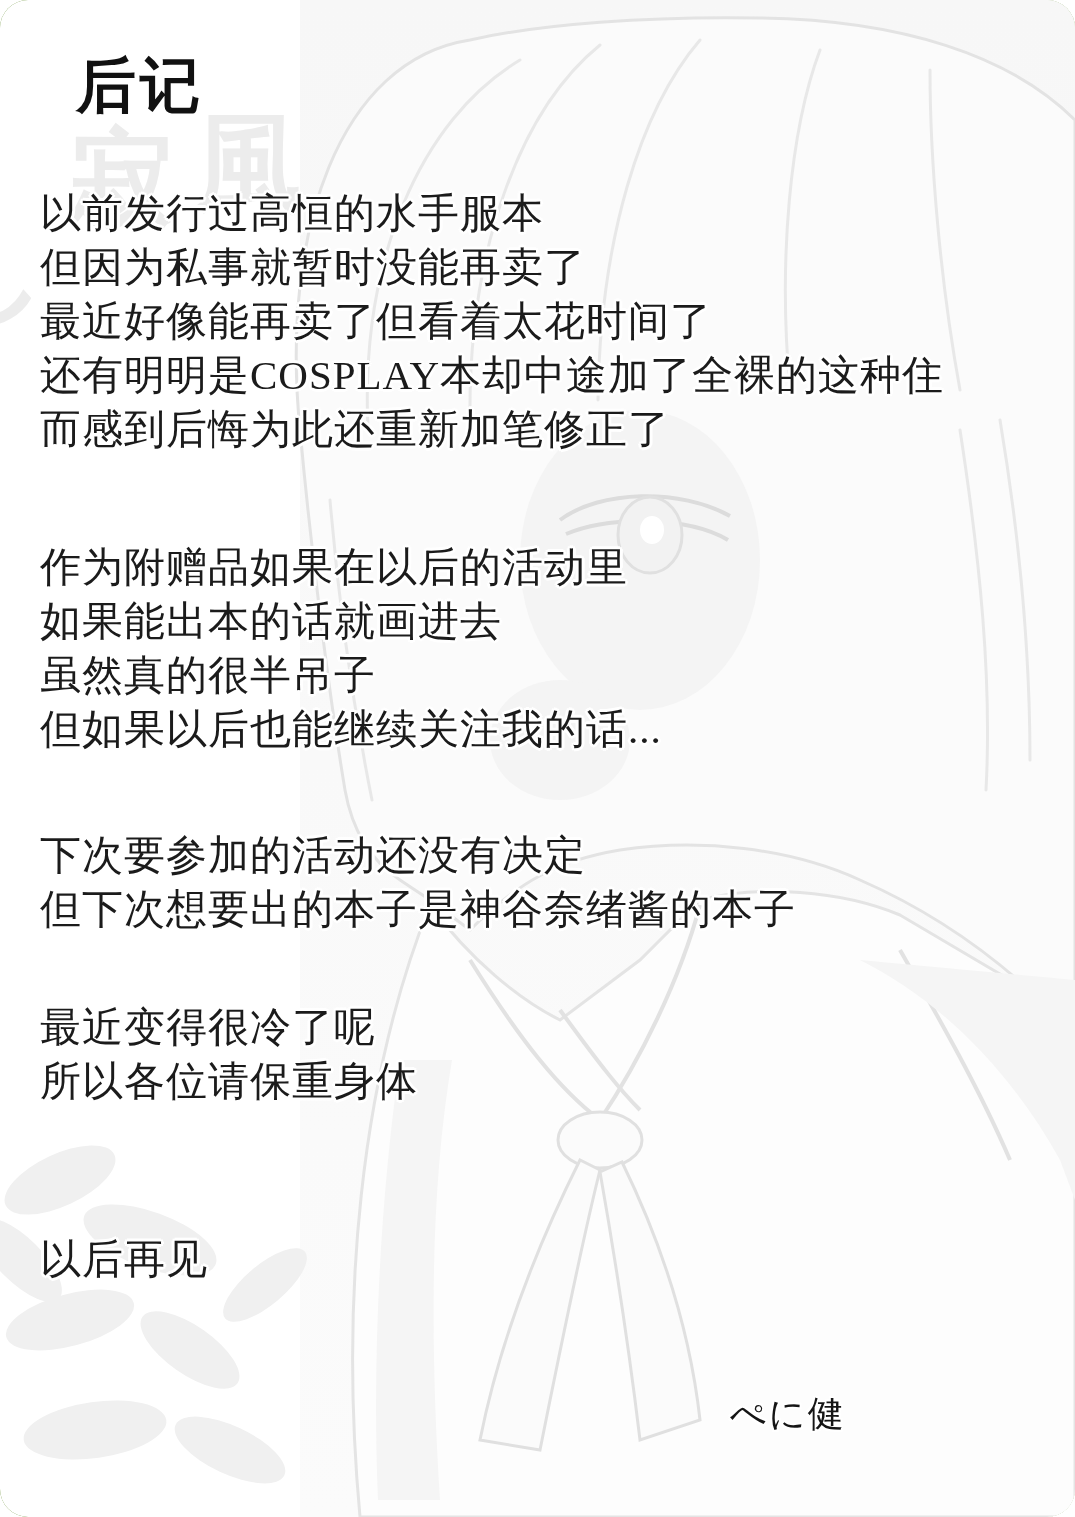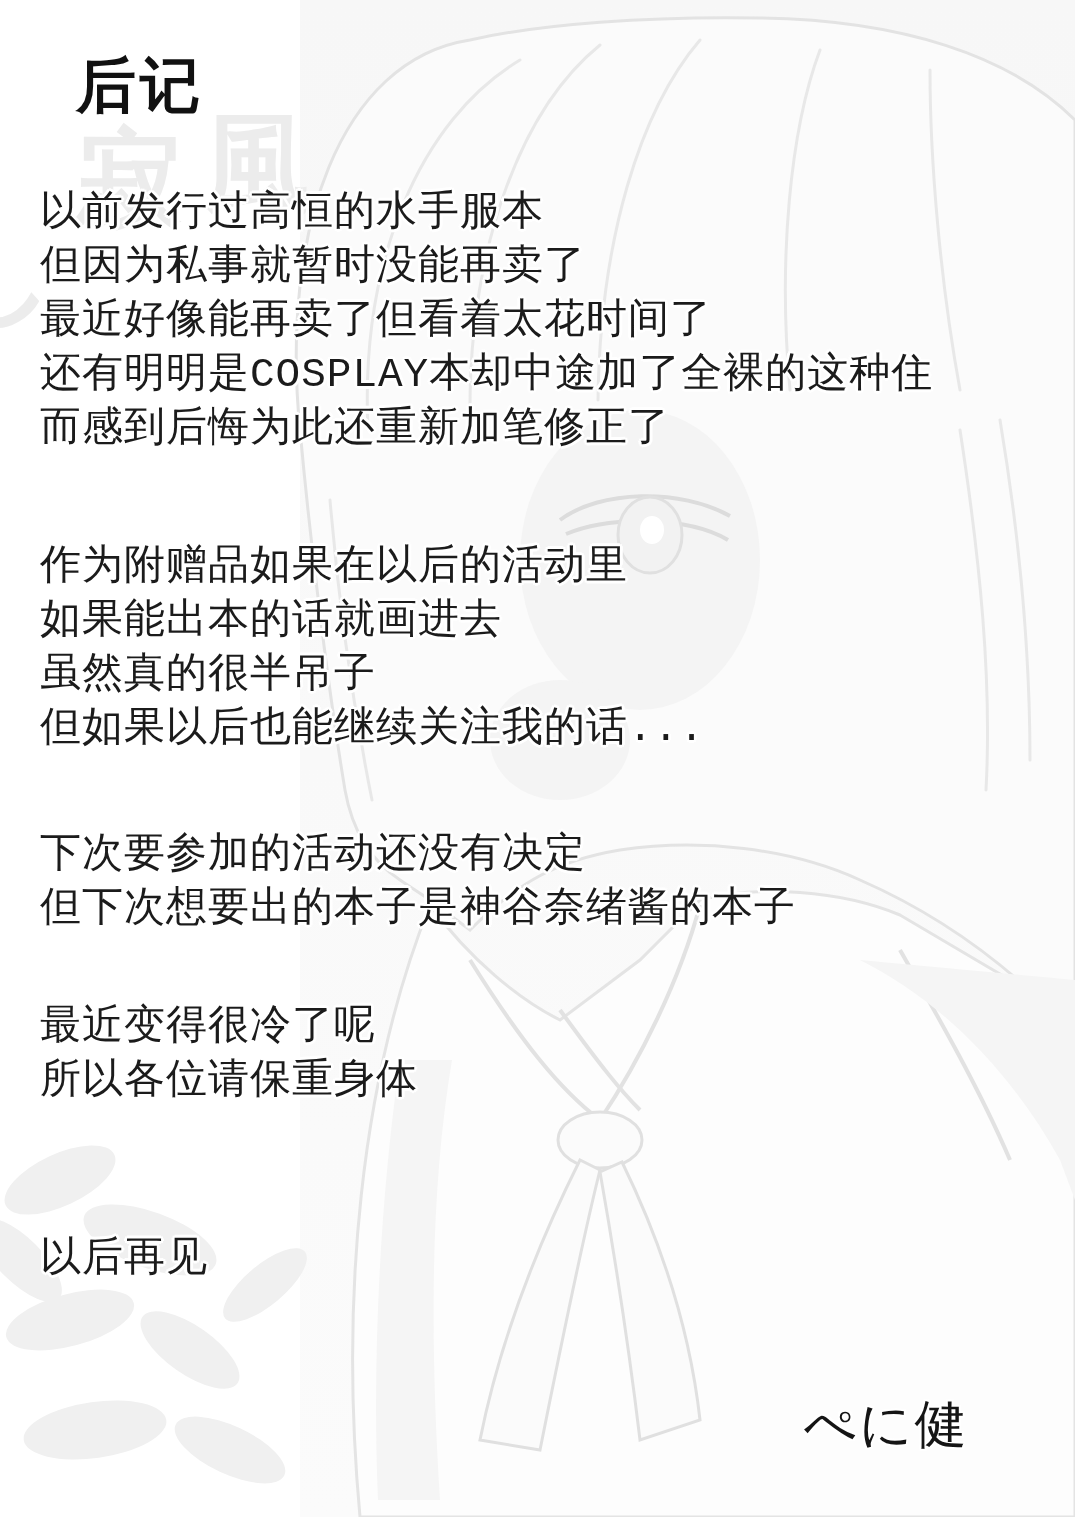--- a/index.html
+++ b/index.html
@@ -6,21 +6,22 @@
     margin: 0;
     padding: 0;
     background: #ffffff;
   }
   .page {
     position: relative;
     width: 1075px;
     height: 1517px;
     background: #4d7c0f;
     overflow: hidden;
-    font-family: Liberation Mono, monospace;
+    font-family: Liberation Serif, serif;
+    border-radius: 28px;
   }
 
   
   .art {
     position: absolute;
     inset: 0;
     pointer-events: none;
   }
   .art svg { display: block; width: 100%; height: 100%; }
 
@@ -81,23 +82,23 @@
        3px 0 0 #fff, -3px 0 0 #fff, 0 3px 0 #fff, 0 -3px 0 #fff;
   }
   .b1 { top: 186px; }
   .b2 { top: 540px; }
   .b3 { top: 828px; }
   .b4 { top: 1000px; }
   .b5 { top: 1232px; }
 
   .signature {
     position: absolute;
-    left: 804px;
+    left: 730px;
     top: 1390px;
-    font-size: 52px;
+    font-size: 36px;
     color: #151515;
     letter-spacing: 2px;
     text-shadow:
        2px 0 0 #fff, -2px 0 0 #fff, 0 2px 0 #fff, 0 -2px 0 #fff,
        2px 2px 0 #fff, -2px 2px 0 #fff, 2px -2px 0 #fff, -2px -2px 0 #fff;
   }
 </style>
 </head>
 <body>
 

